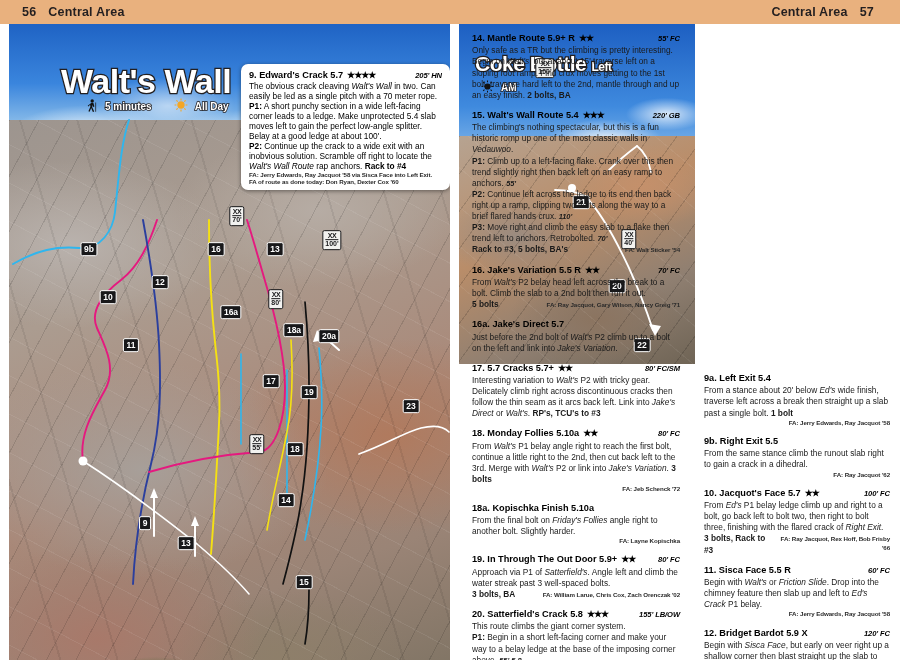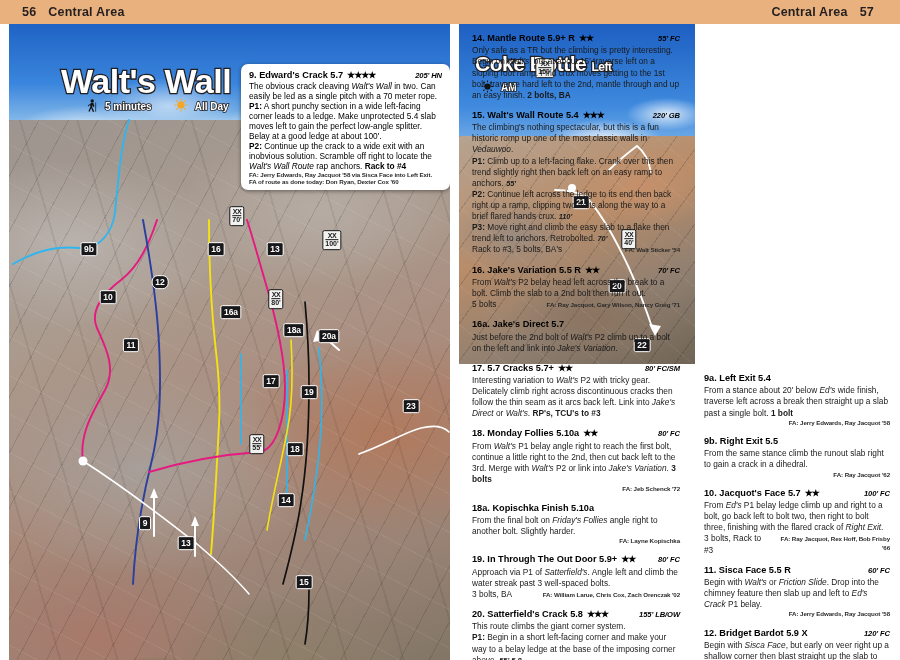--- a/index.html
+++ b/index.html
@@ -165,21 +165,21 @@
     white-space:nowrap; letter-spacing:-.1px;
   }
   .rt-body { font-size:8.3px; text-align:left; }
   .rt-body em { font-style:italic; }
   .rt-body b { font-weight:bold; }
   .fa {
     font-size:6.2px; color:#2a2a2a; font-weight:bold; text-align:right;
     letter-spacing:-.1px; margin-top:0px;
   }
   .fa.left { text-align:left; }
-  .inline-rack { font-weight:normal; }
+  .inline-rack { font-weight:bold; }
   .trailing { display:flex; justify-content:space-between; align-items:baseline; gap:6px; }
   .trailing .fa { margin-top:0; }
   .len-it { font-style:italic; font-size:7.4px; font-weight:bold; }
 </style>
 </head>
 <body>
 
 <div class="spread">
 
   <div class="page">
@@ -256,21 +256,21 @@
                 <path d="M7 0.6 V2.4 M7 11.6 V13.4 M0.6 7 H2.4 M11.6 7 H13.4 M2.4 2.4 L3.7 3.7 M10.3 10.3 L11.6 11.6 M11.6 2.4 L10.3 3.7 M3.7 10.3 L2.4 11.6"></path>
               </g>
             </svg>
         </span>
         <span>All Day</span>
       </div>
 
       <div class="topo" id="walts-labels">
           <div class="rt-label" style="left: 80px; top: 225px;">9b</div>
           <div class="rt-label" style="left: 99px; top: 273px;">10</div>
-          <div class="rt-label" style="left: 151px; top: 258px; border-radius: 6px;">12</div>
+          <div class="rt-label" style="left: 151px; top: 258px;">12</div>
           <div class="rt-label" style="left: 207px; top: 225px;">16</div>
           <div class="rt-label" style="left: 266px; top: 225px;">13</div>
           <div class="rt-label" style="left: 122px; top: 321px;">11</div>
           <div class="rt-label" style="left: 222px; top: 288px;">16a</div>
           <div class="rt-label" style="left: 285px; top: 306px;">18a</div>
           <div class="rt-label" style="left: 320px; top: 312px;">20a</div>
           <div class="rt-label" style="left: 262px; top: 357px;">17</div>
           <div class="rt-label" style="left: 300px; top: 368px;">19</div>
           <div class="rt-label" style="left: 286px; top: 425px;">18</div>
           <div class="rt-label" style="left: 402px; top: 382px;">23</div>

